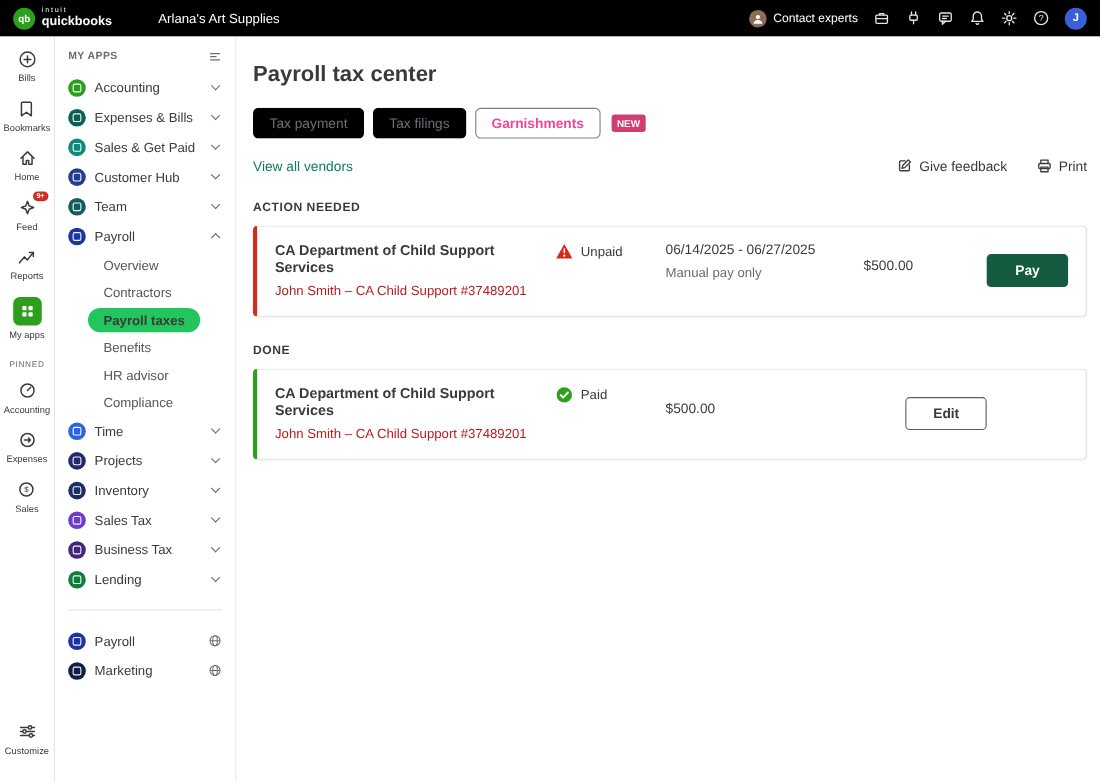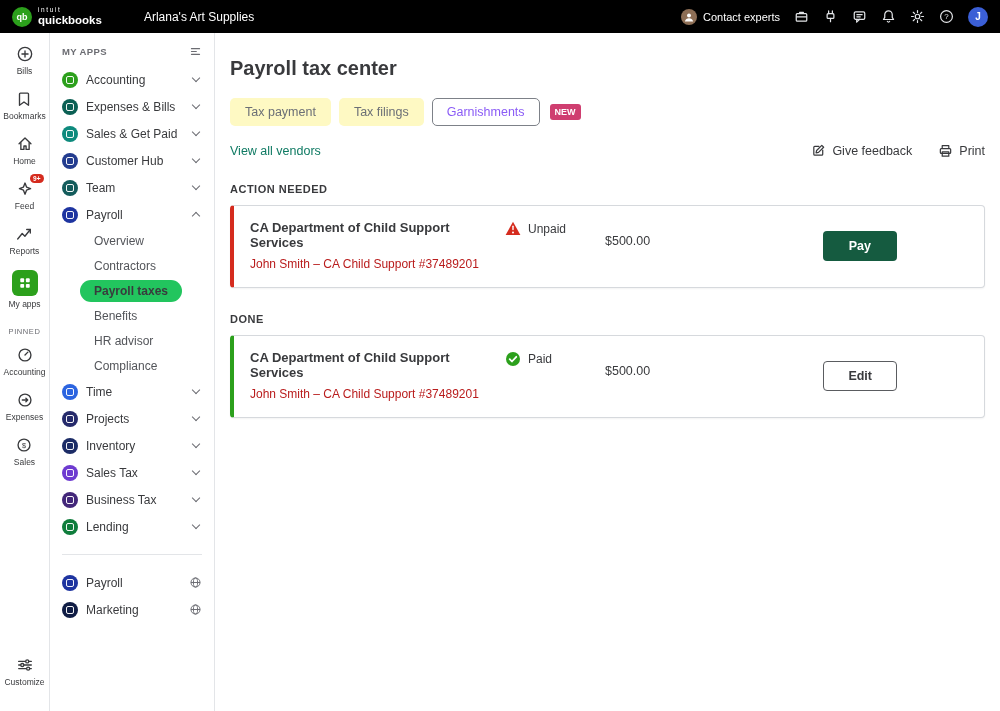--- a/index.html
+++ b/index.html
@@ -101,23 +101,23 @@
     border-radius:13px; padding:4px 14px; margin-left:-14px;
   }
   .apps-divider { height:1px; background:#e3e5e8; margin:14px 4px; }
   .right-icn { margin-left:auto; display:flex; }
   
   .main { flex:1; padding:24px 15px 0; background:#fff; }
   .page-title { font-size:20px; font-weight:700; margin:0 0 18px; color:#393a3d; }
   .tabs { display:flex; align-items:center; gap:8px; }
   .tab {
     font-size:12.5px; padding:6px 14px; border-radius:5px;
-    background:#fef9c3; color:#6b6f76; border:1px solid transparent; cursor:pointer;
-  }
-  .tab.active { background:#fff; border:1px solid #7d8188; color:#8b5cf6; font-weight:400;text-align:center; }
+    background:#000000; color:#6b6f76; border:1px solid transparent; cursor:pointer;
+  }
+  .tab.active { background:#fff; border:1px solid #7d8188; color:#ec4899; font-weight:700;text-align:center; }
   .new-badge {
     background:#cf3e70; color:#fff; font-size:9px; font-weight:700;
     padding:3px 5px; border-radius:3px; margin-left:2px;
   }
   .toolbar { display:flex; align-items:center; margin-top:17px; }
   .link { color:#0f7a63; font-size:12.5px; cursor:pointer; }
   .toolbar-right { margin-left:auto; display:flex; align-items:center; gap:26px; }
   .tool { display:flex; align-items:center; gap:6px; font-size:12.5px; color:#393a3d; cursor:pointer; }
   .section-label { font-size:11px; font-weight:700; letter-spacing:.5px; color:#393a3d; margin-top:25px; }
   .card {
@@ -477,20 +477,24 @@
       <div class="status">
         <span>
           <svg width="16" height="15" viewBox="0 0 16 15">
             <path d="M8 .8 15.4 14H.6z" fill="#d52b1e"></path>
             <rect x="7.3" y="4.6" width="1.4" height="4.6" rx=".7" fill="#fff"></rect>
             <circle cx="8" cy="11.4" r="1" fill="#fff"></circle>
           </svg>
         </span>
         <span>Unpaid</span>
       </div>
+      <div>
+        <div class="period-main">06/14/2025 - 06/27/2025</div>
+        <div class="period-sub">Manual pay only</div>
+      </div>
       <div class="amount">$500.00</div>
       <div class="card-action">
         <button class="btn-pay">Pay</button>
       </div>
     </div>
 
     <div class="section-label">DONE</div>
 
     <div class="card paid">
       <div>

